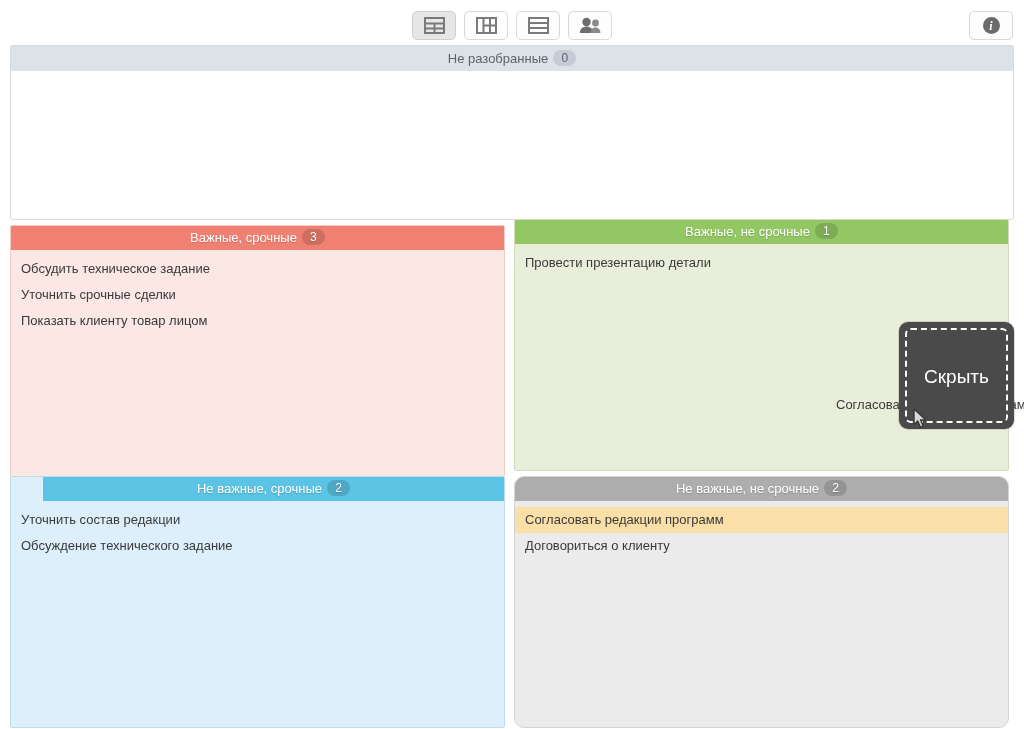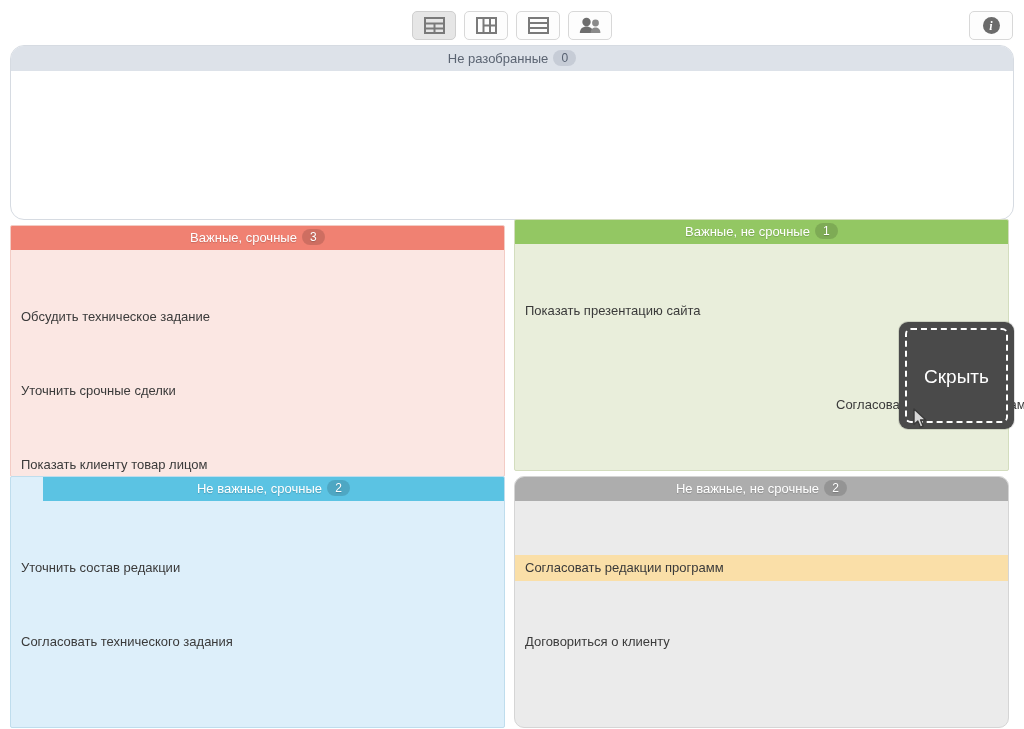--- a/index.html
+++ b/index.html
@@ -48,27 +48,27 @@
   }
   .panel-head .badge{
     display:inline-block;min-width:13px;padding:0 5px;margin-left:5px;
     background:rgba(0,0,0,.14);border-radius:9px;
     font-size:12px;line-height:16px;vertical-align:1px;color:#fff;
   }
   .panel-body{padding:6px 0 0 0;}
   .item{
     font-size:13px;color:#3a3a3a;
     padding:5px 10px 6px 10px;line-height:15px;
-    cursor:pointer;white-space:nowrap;overflow:hidden;text-overflow:ellipsis;margin-top:48px;
+    cursor:pointer;white-space:nowrap;overflow:hidden;text-overflow:ellipsis;
   }
 
   
   .unsorted{
     position:absolute;left:10px;top:45px;width:1004px;height:175px;
-    border:1px solid #d6dbe2;border-radius:14px;background:#fff;
+    border:1px solid #d6dbe2;border-radius:2px;background:#fff;
     box-sizing:border-box;
   }
   .unsorted .panel-head{
     background:#dde2e9;color:#5b6472;text-shadow:none;height:25px;line-height:25px;
   }
   .unsorted .panel-head .badge{background:#c6ccd6;color:#566070;}
 
   
   .quad{position:absolute;width:495px;height:252px;}
   .q-red  {left:10px; top:225px;}
@@ -185,31 +185,31 @@
       <div class="item">Уточнить срочные сделки</div>
       <div class="item">Показать клиенту товар лицом</div>
     </div>
   </div>
 
   <div class="quad q-green panel">
     <div class="panel-head">
       <span>Важные, не срочные</span><span class="badge">1</span>
     </div>
     <div class="panel-body">
-      <div class="item">Показать презентацию сайта</div>
+      <div class="item">Провести презентацию детали</div>
     </div>
   </div>
 
   <div class="quad q-blue panel">
     <div class="panel-head">
       <span>Не важные, срочные</span><span class="badge">2</span>
     </div>
     <div class="panel-body">
       <div class="item">Уточнить состав редакции</div>
-      <div class="item">Согласовать технического задания</div>
+      <div class="item">Обсуждение технического задание</div>
     </div>
   </div>
 
   <div class="quad q-gray panel">
     <div class="panel-head">
       <span>Не важные, не срочные</span><span class="badge">2</span>
     </div>
     <div class="panel-body">
       <div class="item dragsource">Согласовать редакции программ</div>
       <div class="item">Договориться о клиенту</div>

